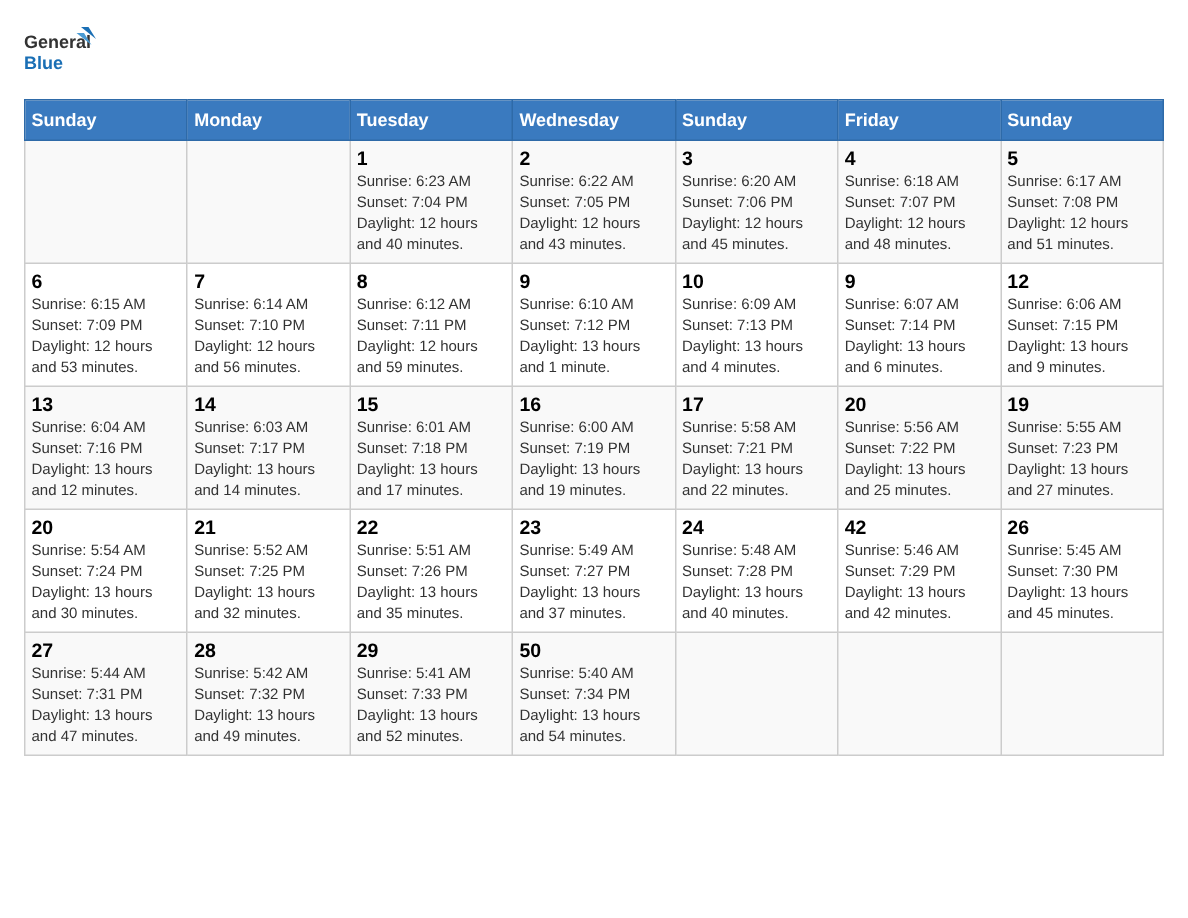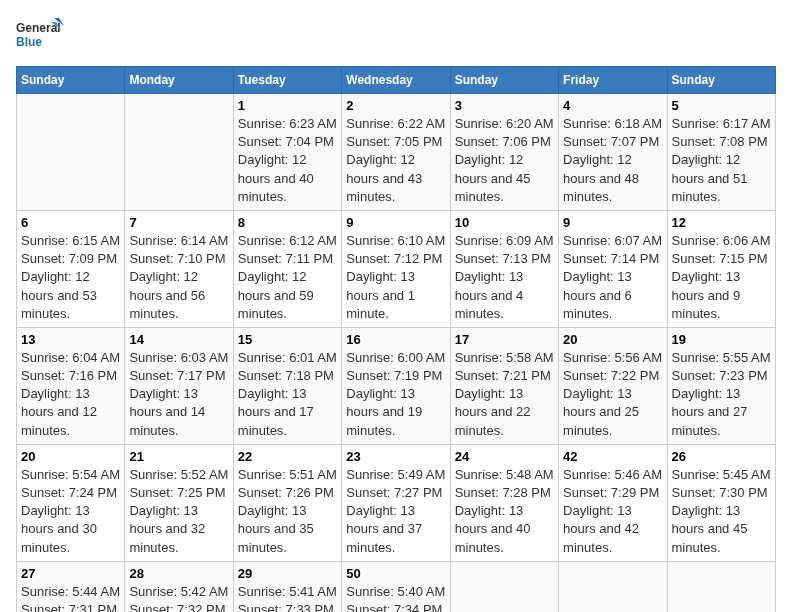--- a/index.html
+++ b/index.html
@@ -53,21 +53,21 @@
       width: 108px;
       min-height: 80px;
     }
     .day-number {
       font-weight: bold;
       font-size: 13px;
       margin-bottom: 2px;
     }
     .day-info {
       color: #333;
-      font-size: 13px;
+      font-size: 10px;
       line-height: 1.4;
     }
     tr:nth-child(odd) td { background: #f9f9f9; }
     tr:nth-child(even) td { background: #fff; }
     
     thead tr th { background: #3a7abf !important; }
   </style>
 </head>
 <body>
 

